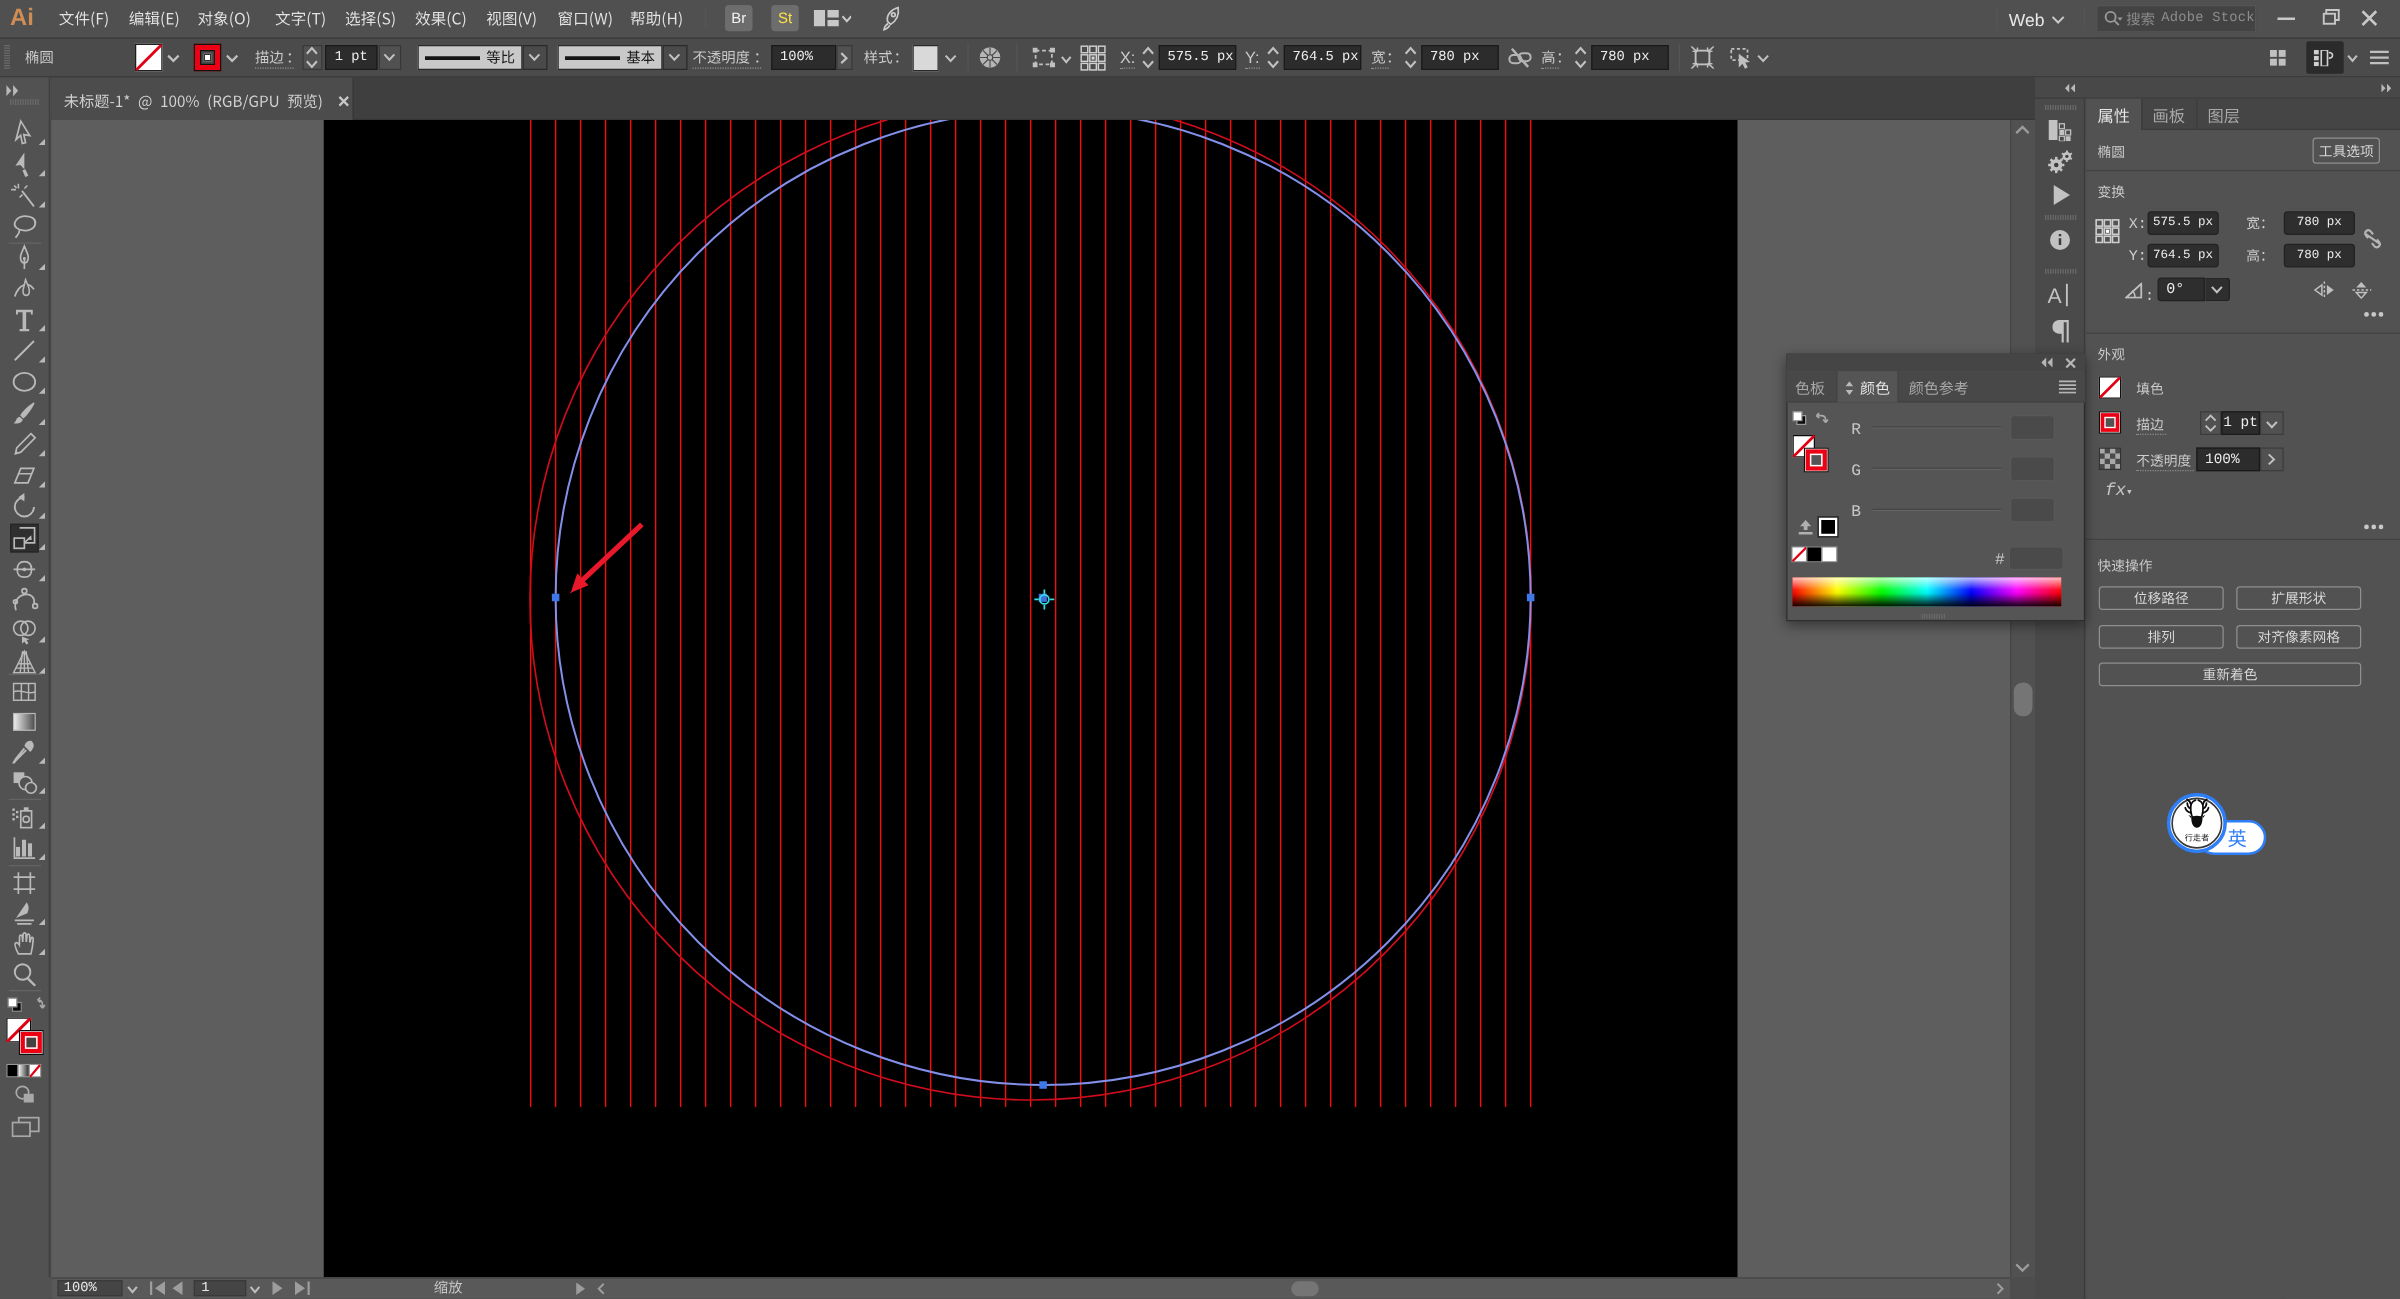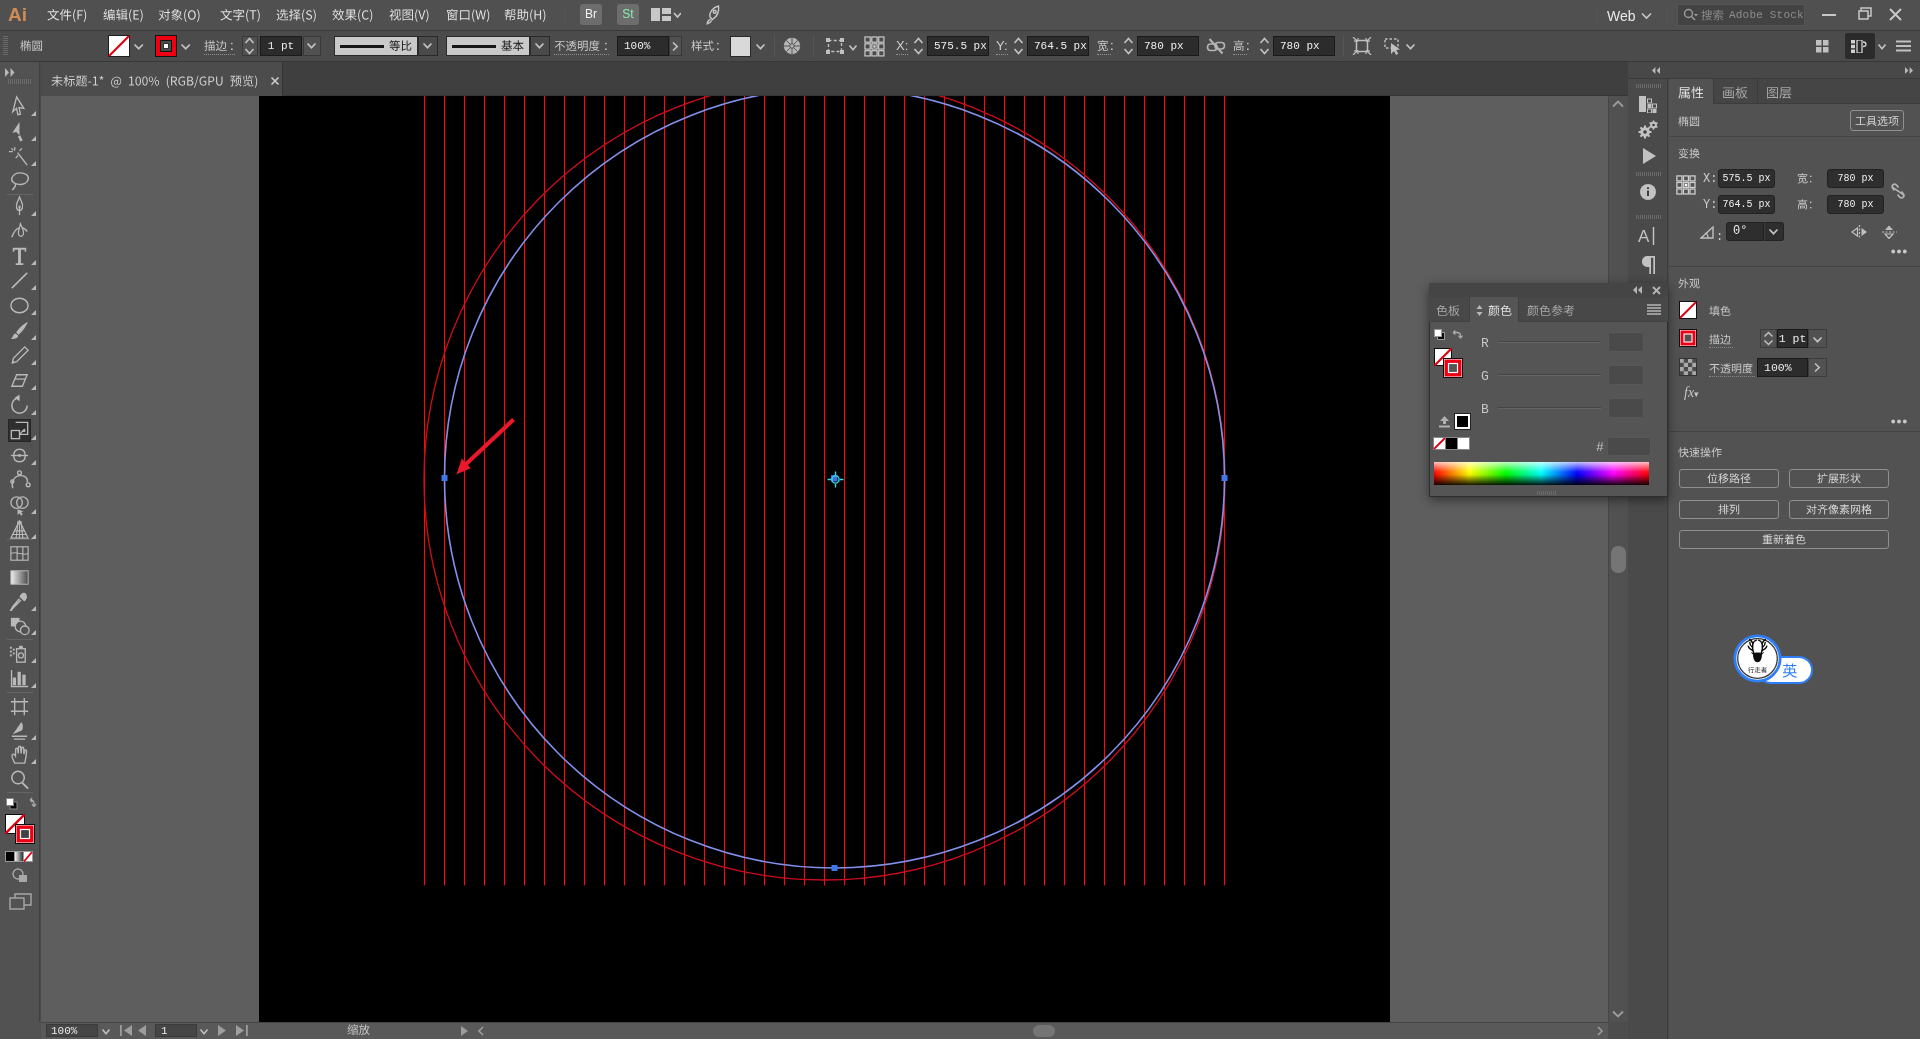--- a/index.html
+++ b/index.html
@@ -4,21 +4,21 @@
 html,body{width:1920px;height:1039px;overflow:hidden;background:#4a4a4a;
  font-family:"Liberation Sans",sans-serif;-webkit-font-smoothing:antialiased}
 .abs{position:absolute}
 #txt{position:absolute;left:0;top:0;pointer-events:none}
 .mono{font-family:"Liberation Mono",monospace}
 </style></head><body>
 <div class="abs" style="left:0;top:0;width:1920px;height:30px;background:#505050"></div>
 <div class="abs" style="left:8px;top:4px;width:24px;height:22px;color:#d08c55;font-size:19px;font-weight:bold;letter-spacing:0px">Ai</div>
 <div class="abs" style="left:564px;top:7px;width:1px;height:16px;background:#555"></div>
 <div class="abs" style="left:580px;top:4px;width:22px;height:21px;background:#6d6d6d;border-radius:3px;color:#f2f2f2;font-size:12px;text-align:center;line-height:21px">Br</div>
-<div class="abs" style="left:617px;top:4px;width:22px;height:21px;background:#6d6d6d;border-radius:3px;color:#86efac;font-size:12px;text-align:center;line-height:21px">St</div>
+<div class="abs" style="left:617px;top:4px;width:22px;height:21px;background:#6d6d6d;border-radius:3px;color:#fde047;font-size:12px;text-align:center;line-height:21px">St</div>
 <svg class="abs" style="left:651px;top:8px" width="30" height="14" viewBox="0 0 30 14">
     <rect x="0" y="0" width="9" height="13" fill="#c8c8c8"></rect>
     <rect x="11" y="0" width="9" height="6" fill="#c8c8c8"></rect>
     <rect x="11" y="8" width="9" height="5" fill="#c8c8c8"></rect>
     <path d="M23 5 l3.5 4 3.5 -4" stroke="#c8c8c8" stroke-width="1.6" fill="none"></path>
   </svg>
 <svg class="abs" style="left:701px;top:4px" width="24" height="22" viewBox="0 0 24 22">
     <g stroke="#c8c8c8" stroke-width="1.4" fill="none">
       <path d="M9 13 C8 8.5 11.5 3.5 17.5 2 C18.5 8.5 15.5 13 11.5 15.5 Z"></path>
       <circle cx="13.7" cy="7.8" r="1.5"></circle>
@@ -809,21 +809,21 @@
     <rect x="0.5" y="13.25" width="4.25" height="4.25" fill="#4a4a4a"></rect>
     <rect x="9.0" y="13.25" width="4.25" height="4.25" fill="#4a4a4a"></rect>
     <rect x="0.5" y="0.5" width="17" height="17" fill="none" stroke="#333"></rect>
   </svg>
 <div class="abs" style="left:1709px;top:376px;width:46px;height:1px;border-bottom:1px dotted #8a8a8a"></div>
 <div class="abs mono" style="left:1757px;top:358px;width:51px;height:19px;background:#2c2c2c;border:1px solid #1a1a1a;color:#ededed;font-size:11.5px;line-height:17px;padding-left:6px">100%</div>
 <div class="abs" style="left:1808px;top:358px;width:19px;height:19px;background:#515151;border:1px solid #3c3c3c"></div>
 <svg class="abs" style="left:1813px;top:362px" width="9" height="11" viewBox="0 0 9 11">
     <path d="M2 1.5 l4.2 4 -4.2 4" stroke="#c0c0c0" stroke-width="1.6" fill="none"></path>
   </svg>
-<div class="abs" style="left:1684px;top:385px;color:#c5c5c5;font-size:14px;font-style:italic;font-family:Liberation Serif, serif">fx<span style="font-size:9px;font-style:normal">▾</span></div>
+<div class="abs" style="left:1684px;top:385px;color:#c5c5c5;font-size:14px;font-style:italic;font-family:Liberation Mono, monospace">fx<span style="font-size:9px;font-style:normal">▾</span></div>
 <svg class="abs" style="left:1891px;top:419px" width="16" height="5" viewBox="0 0 16 5">
     <g fill="#c8c8c8">
       <circle cx="2.2" cy="2.5" r="1.9"></circle>
       <circle cx="8" cy="2.5" r="1.9"></circle>
       <circle cx="13.8" cy="2.5" r="1.9"></circle>
     </g>
   </svg>
 <div class="abs" style="left:1669px;top:431px;width:251px;height:1px;background:#434343"></div>
 <div class="abs" style="left:1679px;top:469px;width:100px;height:19px;border:1px solid #8f8f8f;border-radius:3px"></div>
 <div class="abs" style="left:1789px;top:469px;width:100px;height:19px;border:1px solid #8f8f8f;border-radius:3px"></div>

